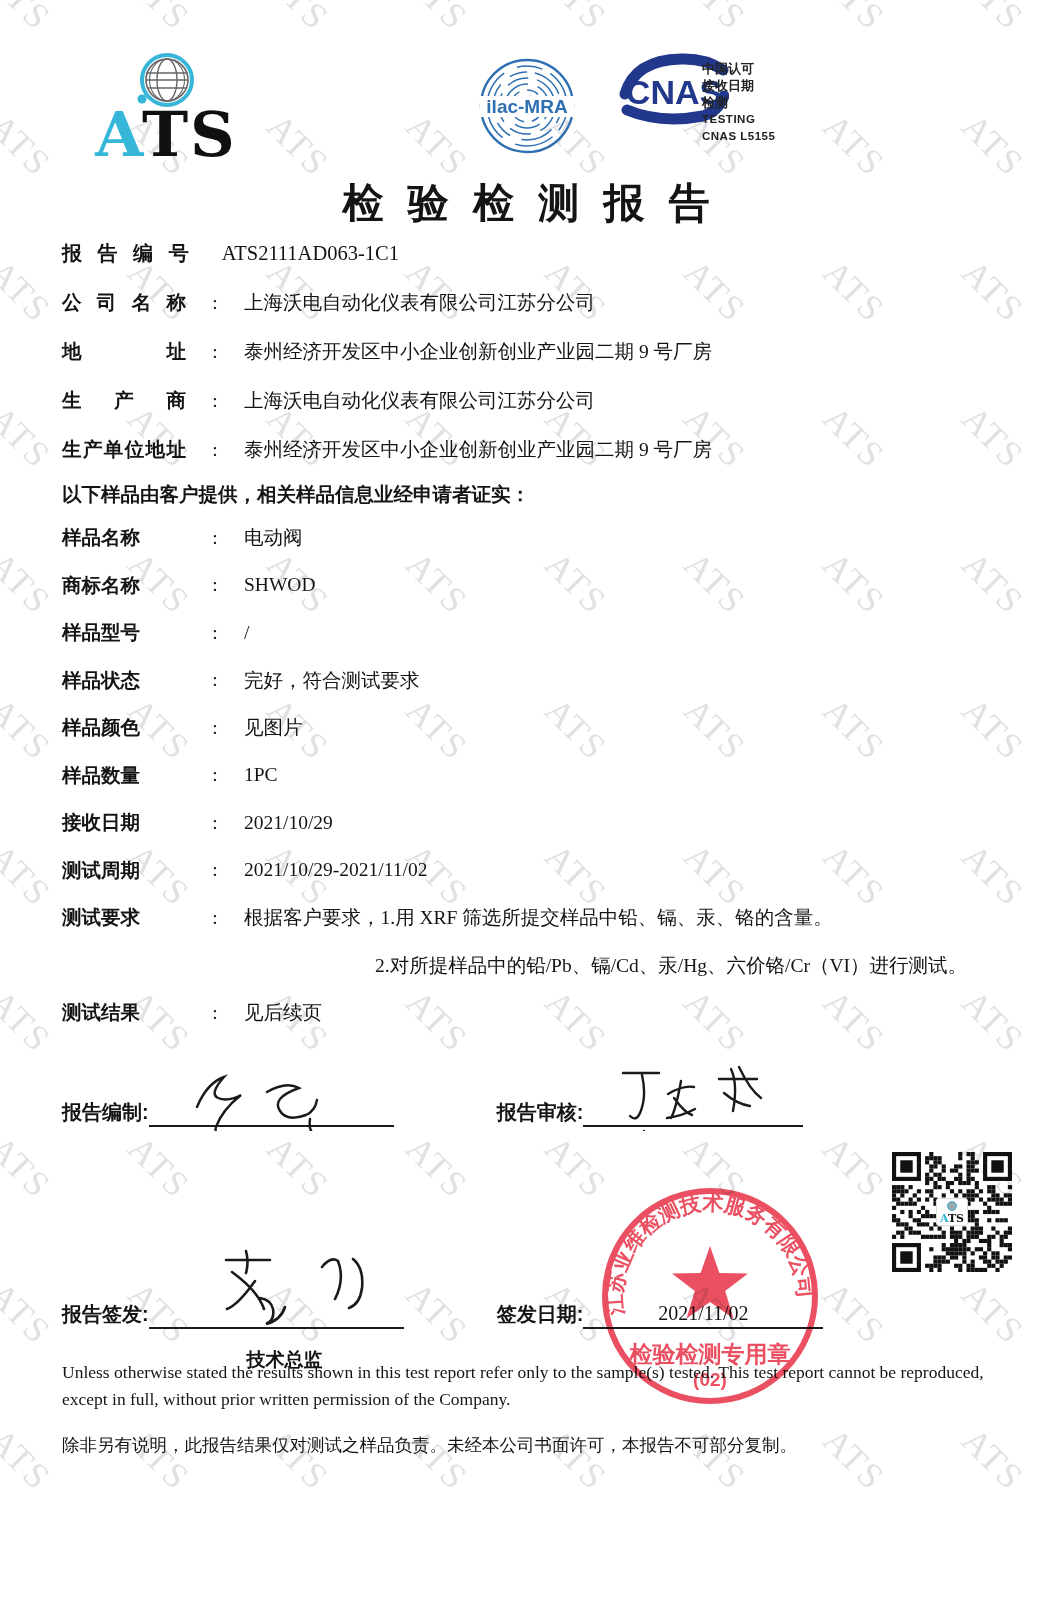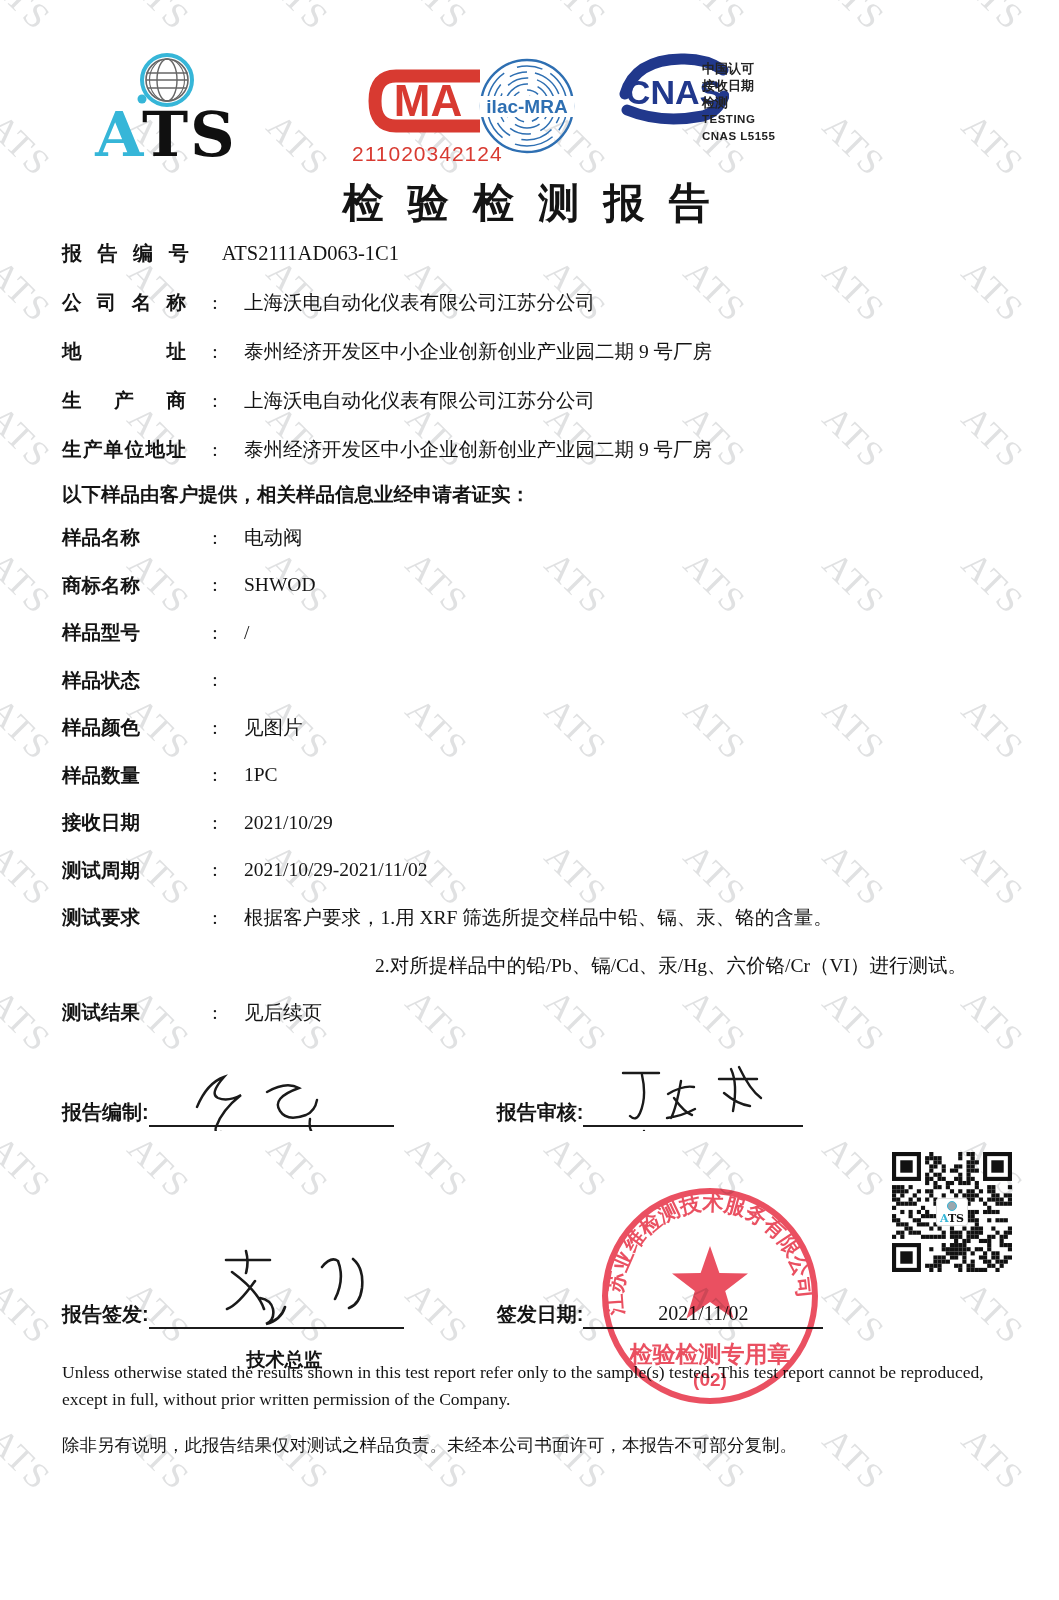--- a/index.html
+++ b/index.html
@@ -186,27 +186,20 @@
           <ellipse cx="36" cy="30" rx="10" ry="21" fill="none" stroke="#666" stroke-width="1.4"></ellipse>
           <ellipse cx="36" cy="30" rx="17.5" ry="21" fill="none" stroke="#666" stroke-width="1.1"></ellipse>
           <line x1="15.5" y1="23" x2="56.5" y2="23" stroke="#666" stroke-width="1.4"></line>
           <line x1="15" y1="30" x2="57" y2="30" stroke="#666" stroke-width="1.4"></line>
           <line x1="16" y1="38" x2="56" y2="38" stroke="#666" stroke-width="1.4"></line>
           <circle cx="11" cy="49" r="4.5" fill="#36b6d8"></circle>
         </svg>
         <div class="ats-letters"><span class="ats-a">A</span><span class="ats-ts">TS</span></div>
       </div>
 
-      <div class="cma">
-        <svg width="122" height="70" viewBox="0 0 122 70">
-          <path d="M114,10 H30 Q9,10 9,35 Q9,60 30,60 H114" fill="none" stroke="#d83a31" stroke-width="13"></path>
-          <text x="62" y="50" text-anchor="middle" font-family="Liberation Sans,sans-serif" font-weight="bold" font-size="44" fill="#d83a31">MA</text>
-        </svg>
-        <div class="cma-number">211020342124</div>
-      </div>
 
       <div class="ilac">
         <svg width="100" height="100" viewBox="0 0 100 100">
           <g fill="none" stroke="#2e6fb2">
             <circle cx="50" cy="50" r="46" stroke-width="2.4"></circle>
             <circle cx="50" cy="50" r="40" stroke-width="1.5" stroke-dasharray="26 9 40 14"></circle>
             <circle cx="50" cy="50" r="34" stroke-width="1.5" stroke-dasharray="18 8 33 12"></circle>
             <circle cx="50" cy="50" r="28" stroke-width="1.5" stroke-dasharray="30 10 22 9"></circle>
             <circle cx="50" cy="50" r="22" stroke-width="1.5" stroke-dasharray="14 7 26 10"></circle>
             <circle cx="50" cy="50" r="16" stroke-width="1.5" stroke-dasharray="20 8 12 7"></circle>
@@ -278,20 +271,21 @@
         <span class="fvalue">SHWOD</span>
       </div>
       <div class="frow srow">
         <span class="flabel2">样品型号</span>
         <span class="fcolon">:</span>
         <span class="fvalue">/</span>
       </div>
       <div class="frow srow">
         <span class="flabel2">样品状态</span>
         <span class="fcolon">:</span>
+        <span class="fvalue">完好，符合测试要求</span>
       </div>
       <div class="frow srow">
         <span class="flabel2">样品颜色</span>
         <span class="fcolon">:</span>
         <span class="fvalue">见图片</span>
       </div>
       <div class="frow srow">
         <span class="flabel2">样品数量</span>
         <span class="fcolon">:</span>
         <span class="fvalue">1PC</span>

